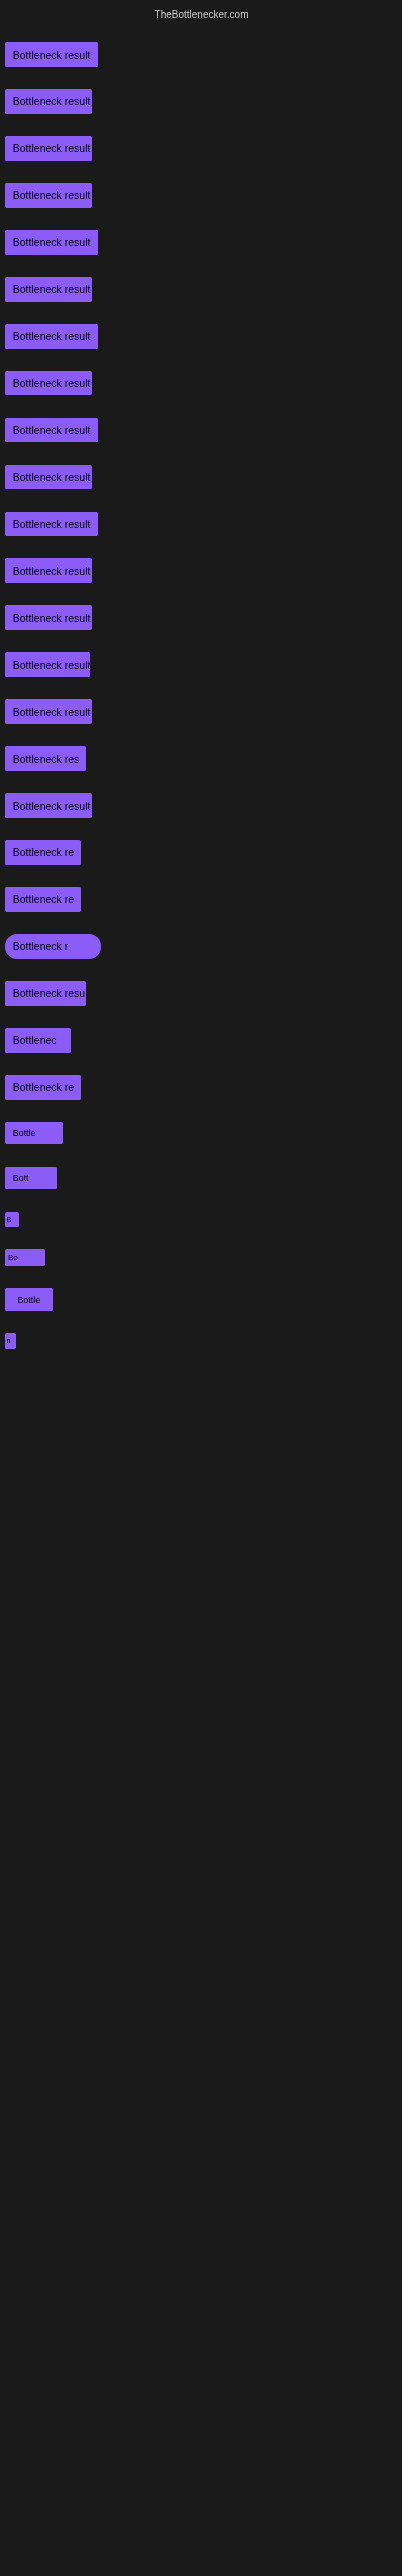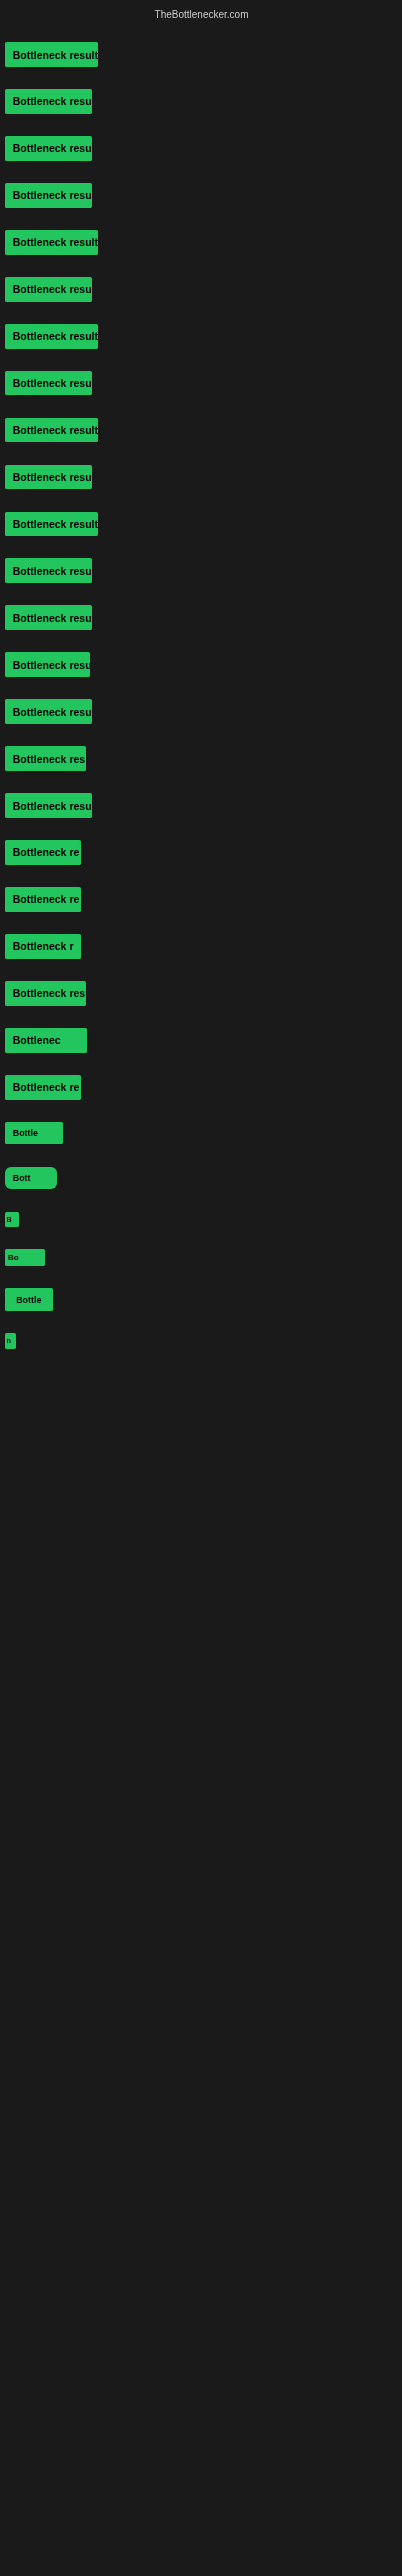--- a/index.html
+++ b/index.html
@@ -27,24 +27,24 @@
       font-weight: normal;
     }
 
     .items-container {
       padding: 3.2px 0;
     }
 
     .bottleneck-item {
       margin: 4.8px 3.2px;
       padding: 6.4px 8px;
-      background-color: #22c55e;
+      background-color: #8b5cf6;
       color: #000;
       font-size: 10.5px;
-      font-weight: bold;
+      font-weight: normal;
       border-radius: 1.6px;
       display: inline-block;
       cursor: pointer;
     }
 
     .item-row {
       display: block;
       margin: 3.2px 0;
       padding: 3.2px 1.6px;
     }
@@ -101,24 +101,24 @@
     <div class="item-row"><span class="bottleneck-item" style="width: 87px; overflow: hidden; white-space: nowrap;">Bottleneck result</span></div>
     <div class="item-row"><span class="bottleneck-item" style="width: 93px; overflow: hidden; white-space: nowrap;">Bottleneck result</span></div>
     <div class="item-row"><span class="bottleneck-item" style="width: 87px; overflow: hidden; white-space: nowrap;">Bottleneck result</span></div>
     <div class="item-row"><span class="bottleneck-item" style="width: 87px; overflow: hidden; white-space: nowrap;">Bottleneck result</span></div>
     <div class="item-row"><span class="bottleneck-item" style="width: 85px; overflow: hidden; white-space: nowrap;">Bottleneck result</span></div>
     <div class="item-row"><span class="bottleneck-item" style="width: 87px; overflow: hidden; white-space: nowrap;">Bottleneck result</span></div>
     <div class="item-row"><span class="bottleneck-item" style="width: 81px; overflow: hidden; white-space: nowrap;">Bottleneck res</span></div>
     <div class="item-row"><span class="bottleneck-item" style="width: 87px; overflow: hidden; white-space: nowrap;">Bottleneck result</span></div>
     <div class="item-row"><span class="bottleneck-item" style="width: 76px; overflow: hidden; white-space: nowrap;">Bottleneck re</span></div>
     <div class="item-row"><span class="bottleneck-item" style="width: 76px; overflow: hidden; white-space: nowrap;">Bottleneck re</span></div>
-    <div class="item-row"><span class="bottleneck-item" style="width: 76px; overflow: hidden; white-space: nowrap;">Bottleneck r</span></div>
+    <div class="item-row"><span class="bottleneck-item" style="width: 96px; overflow: hidden; white-space: nowrap; border-radius: 12px;">Bottleneck r</span></div>
     <div class="item-row"><span class="bottleneck-item" style="width: 81px; overflow: hidden; white-space: nowrap;">Bottleneck resu</span></div>
-    <div class="item-row"><span class="bottleneck-item" style="width: 82px; overflow: hidden; white-space: nowrap;">Bottlenec</span></div>
+    <div class="item-row"><span class="bottleneck-item" style="width: 66px; overflow: hidden; white-space: nowrap;">Bottlenec</span></div>
     <div class="item-row"><span class="bottleneck-item" style="width: 76px; overflow: hidden; white-space: nowrap;">Bottleneck re</span></div>
     <div class="item-row"><span class="bottleneck-item" style="width: 58px; overflow: hidden; white-space: nowrap; font-size: 8.9px;">Bottle</span></div>
-    <div class="item-row"><span class="bottleneck-item" style="width: 52px; overflow: hidden; white-space: nowrap; font-size: 8.9px; border-radius: 6px;">Bott</span></div>
+    <div class="item-row"><span class="bottleneck-item" style="width: 52px; overflow: hidden; white-space: nowrap; font-size: 8.9px;">Bott</span></div>
     <div class="item-row"><span class="bottleneck-item" style="width: 14.5px; overflow: hidden; white-space: nowrap; font-size: 7.2px; padding: 3.2px 1.6px;">B</span></div>
     <div class="item-row"><span class="bottleneck-item" style="width: 40px; overflow: hidden; white-space: nowrap; font-size: 8px; padding: 4px 3.2px;">Bo</span></div>
     <div class="item-row"><span class="bottleneck-item" style="width: 48px; overflow: hidden; white-space: nowrap; font-size: 8.9px;">Bottle</span></div>
     <div class="item-row"><span class="bottleneck-item" style="width: 11.3px; overflow: hidden; white-space: nowrap; font-size: 7.2px; padding: 3.2px 1.6px;">n</span></div>
   </div>
 
 
 </body></html>

